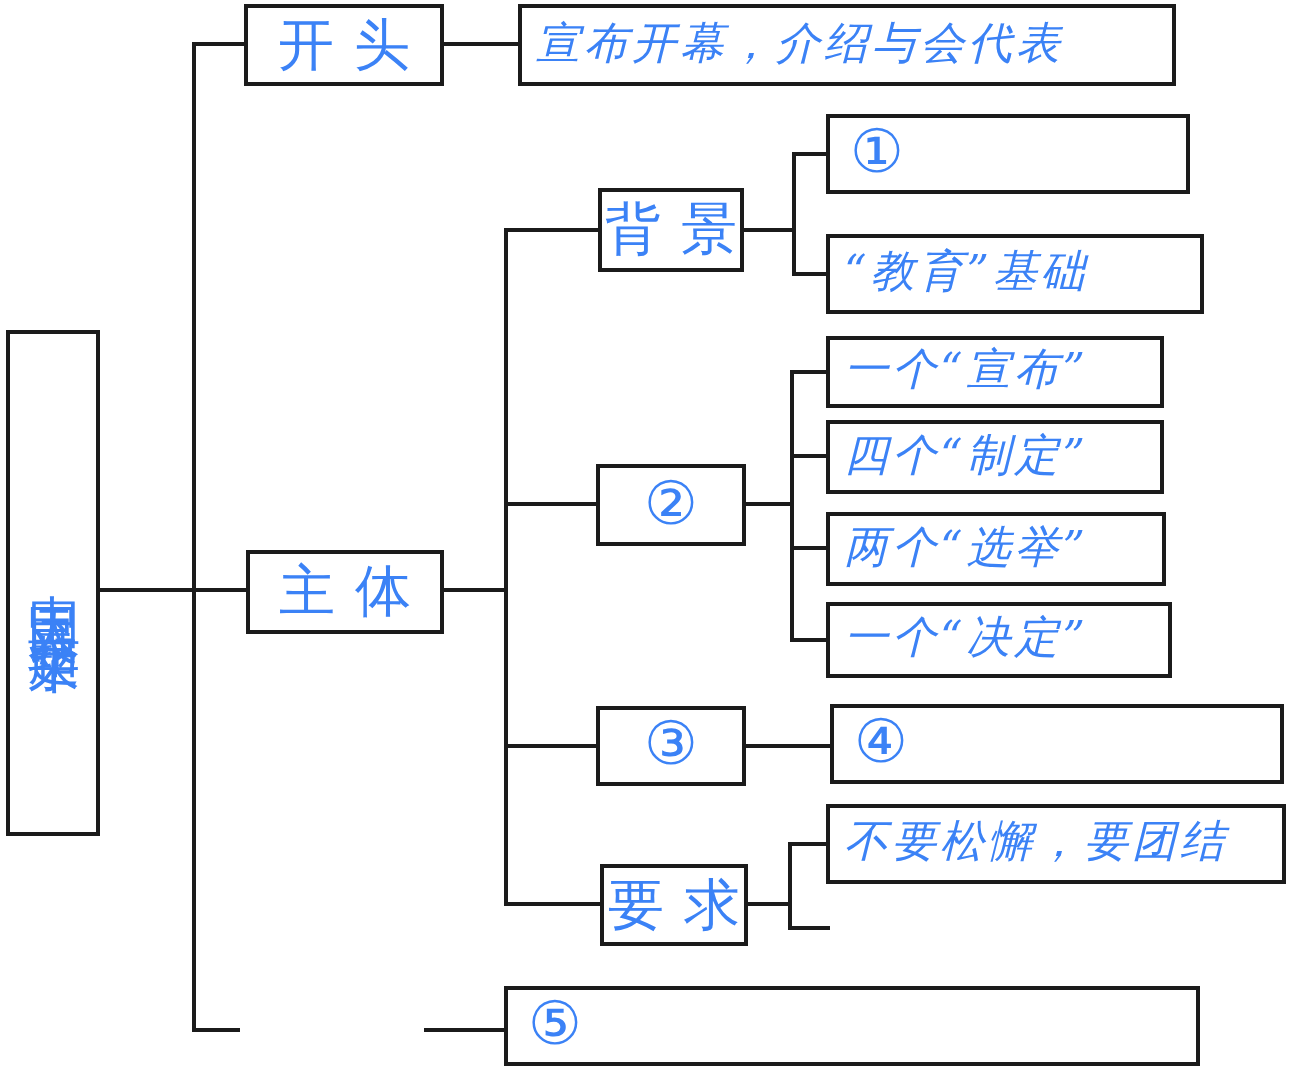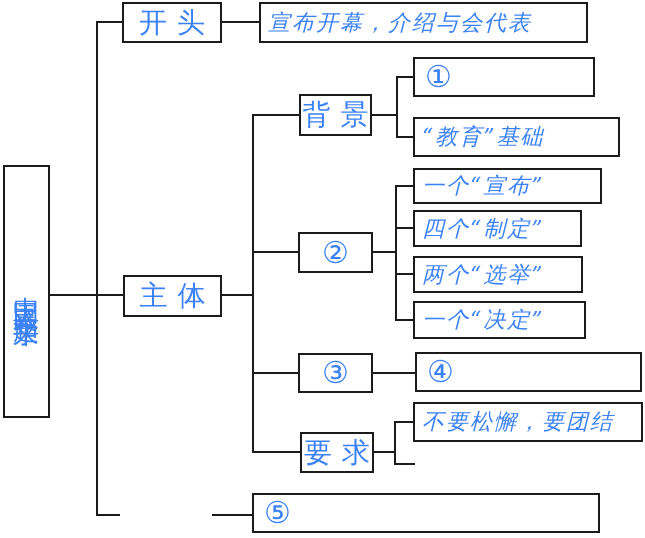--- a/index.html
+++ b/index.html
@@ -88,26 +88,26 @@
   <div class="line" style="left:394px;top:421px;width:19px;height:2px;"></div>
   <div class="line" style="left:394px;top:463px;width:21px;height:2px;"></div>
 
   <div class="node vertical" style="left:3px;top:165px;width:47px;height:253px;">中国人民站起来了</div>
 
   <div class="node center" style="left:122px;top:2px;width:100px;height:41px;">开头</div>
   <div class="node left" style="left:259px;top:2px;width:329px;height:41px;">宣布开幕，介绍与会代表</div>
 
   <div class="node center" style="left:299px;top:94px;width:73px;height:42px;">背景</div>
   <div class="node circ-left" style="left:413px;top:57px;width:182px;height:40px;">①</div>
-  <div class="node left" style="left:413px;top:117px;width:207px;height:40px;">“教育”基础</div>
+  <div class="node left" style="left:413px;top:117px;width:189px;height:40px;">“教育”基础</div>
 
   <div class="node center" style="left:123px;top:275px;width:99px;height:42px;">主体</div>
 
   <div class="node circ-center" style="left:298px;top:232px;width:75px;height:41px;">②</div>
-  <div class="node left" style="left:413px;top:168px;width:189px;height:36px;">一个“宣布”</div>
+  <div class="node left" style="left:413px;top:168px;width:169px;height:36px;">一个“宣布”</div>
   <div class="node left" style="left:413px;top:210px;width:169px;height:37px;">四个“制定”</div>
   <div class="node left" style="left:413px;top:256px;width:170px;height:37px;">两个“选举”</div>
   <div class="node left" style="left:413px;top:301px;width:173px;height:38px;">一个“决定”</div>
 
   <div class="node circ-center" style="left:298px;top:353px;width:75px;height:40px;">③</div>
   <div class="node circ-left" style="left:415px;top:352px;width:227px;height:40px;">④</div>
 
   <div class="node left" style="left:413px;top:402px;width:230px;height:40px;">不要松懈，要团结</div>
   <div class="node center" style="left:300px;top:432px;width:74px;height:41px;">要求</div>
 

